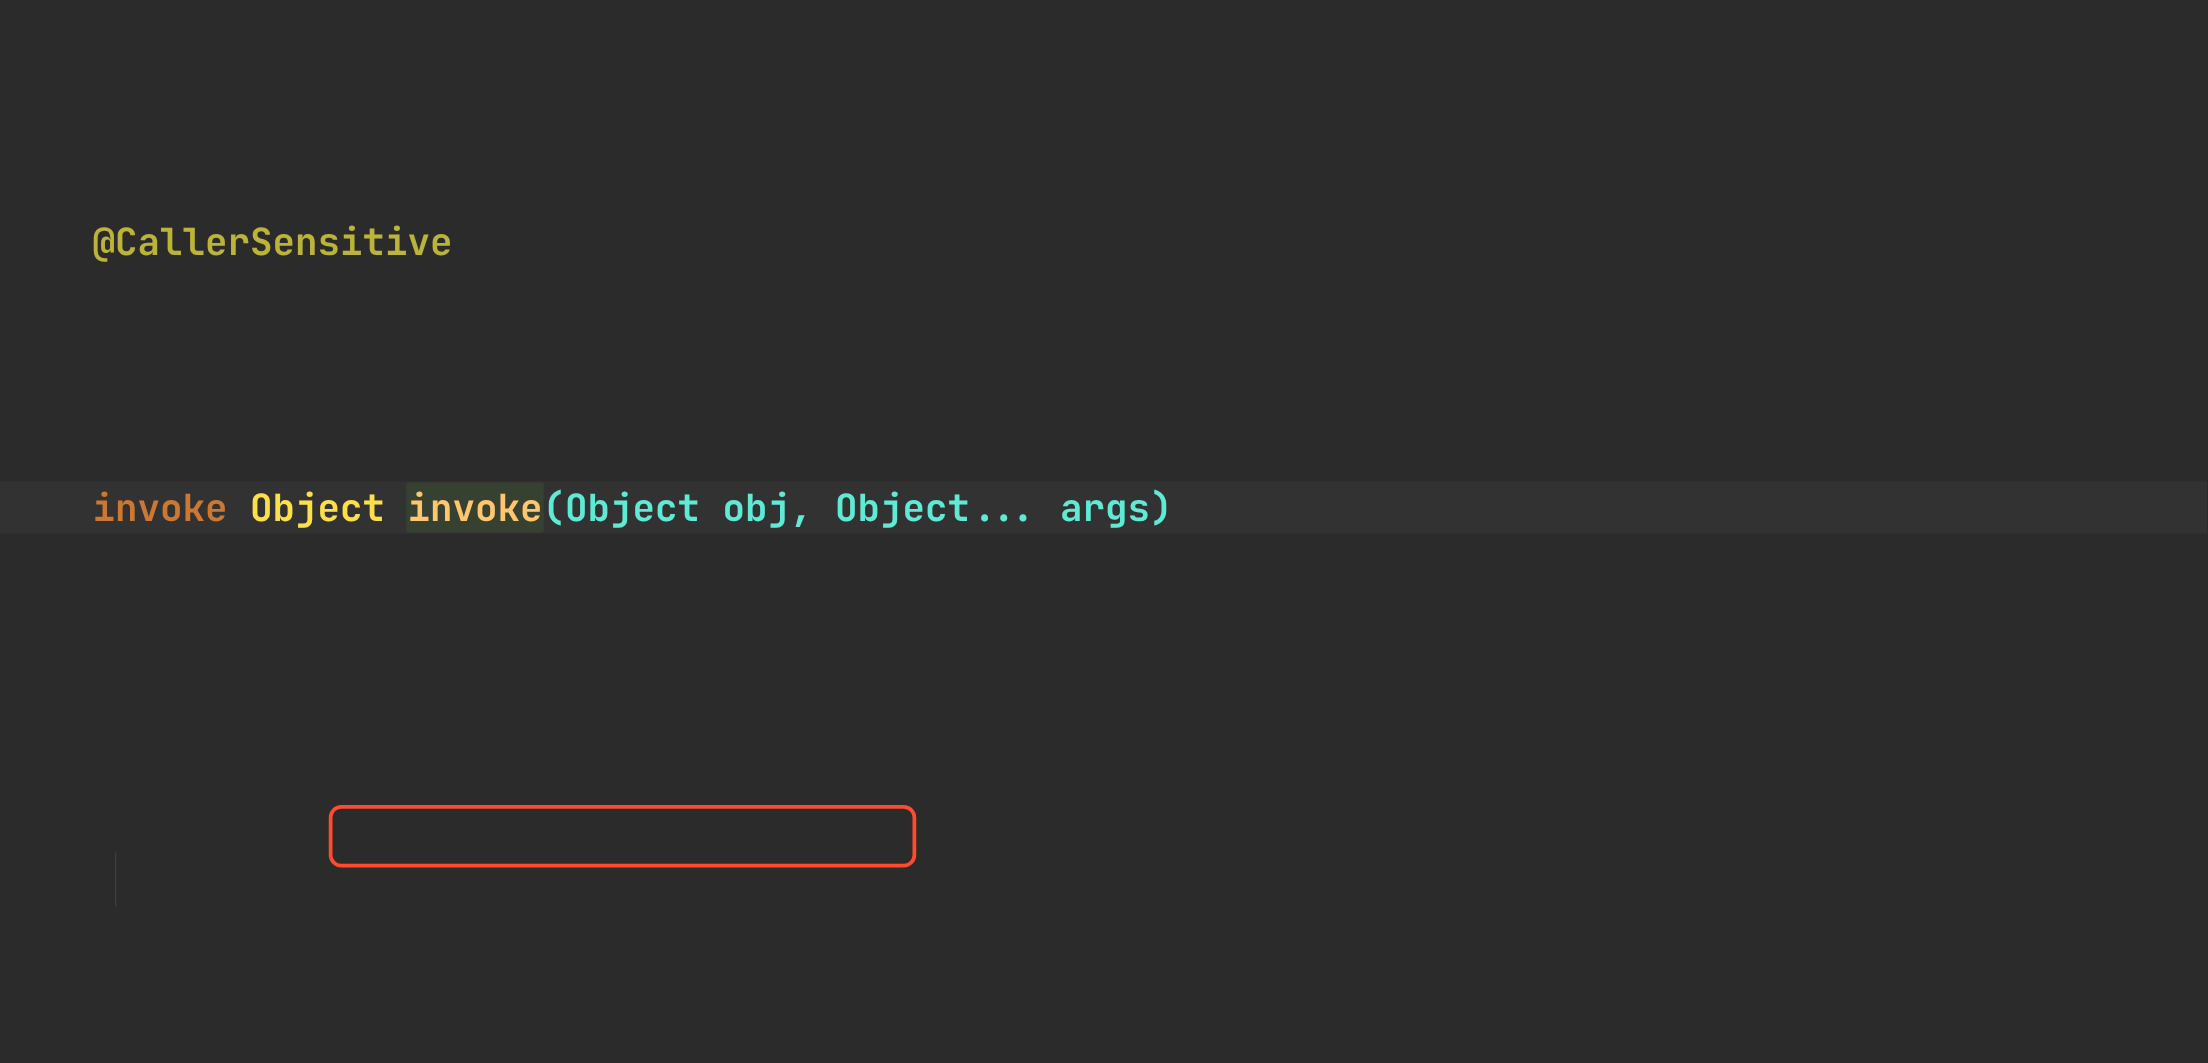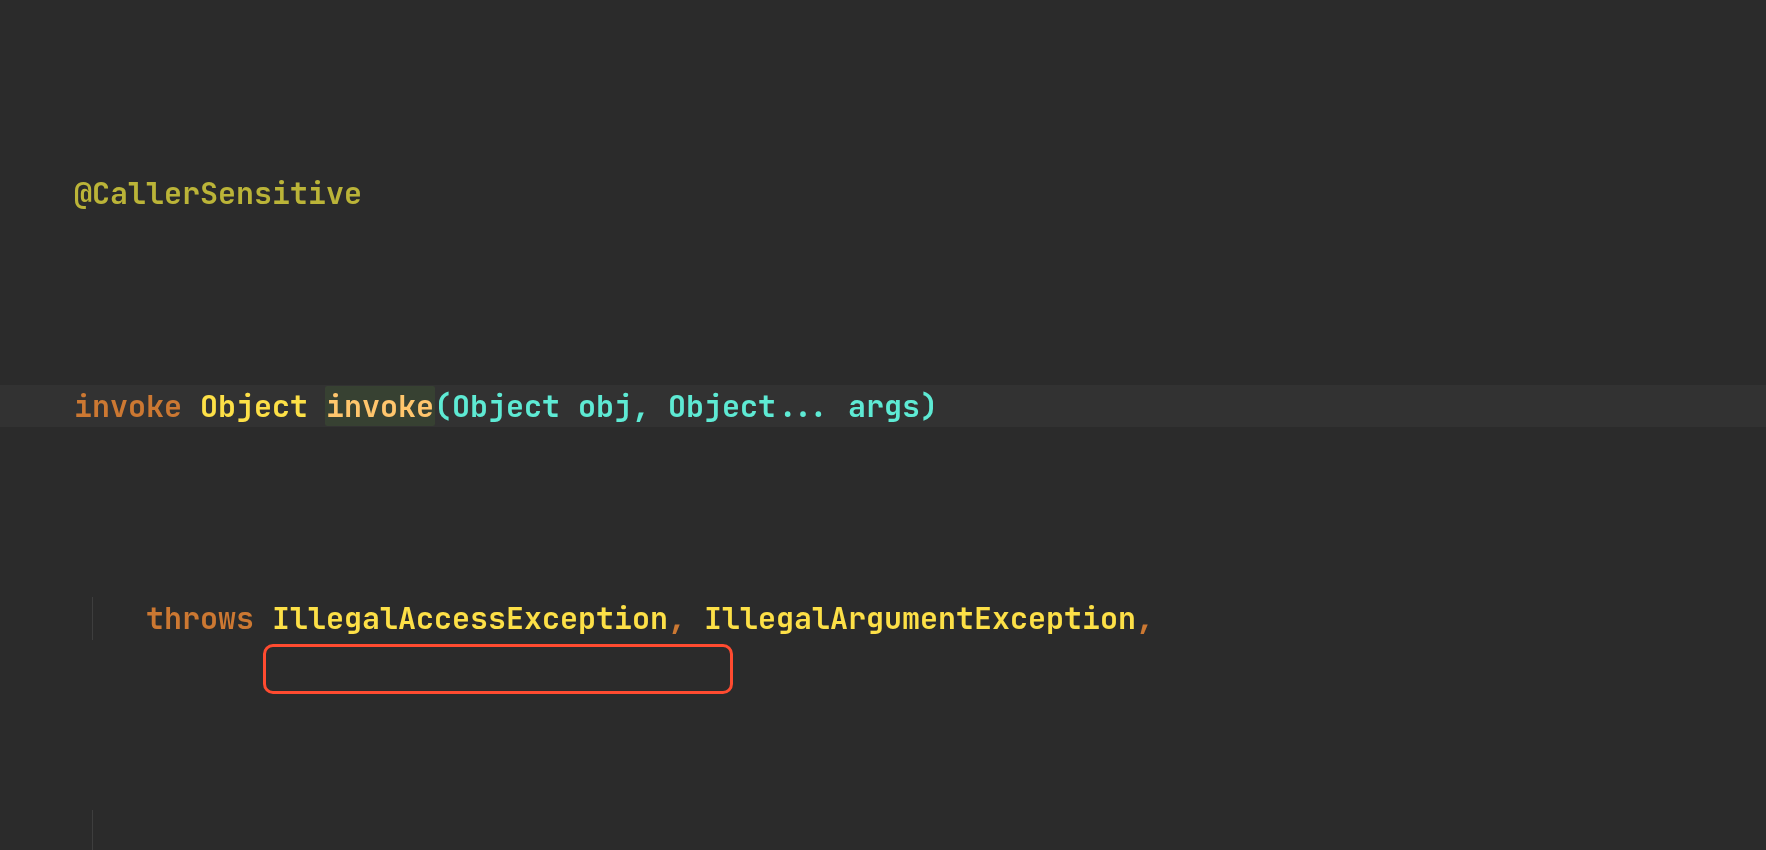--- a/index.html
+++ b/index.html
@@ -77,24 +77,20 @@
     <span class="code">   <span class="tk-ann">@CallerSensitive</span></span>
   </div>
 
   
   <div class="line hl">
     <span class="gutter"></span>
     <span class="code">   <span class="tk-kw">invoke</span> <span class="tk-plain">Object</span> <span class="tk-mdecl methodname-hl">invoke</span><span class="tk-par">(Object obj, Object... args)</span></span>
   </div>
 
   
-  <div class="line">
-    <span class="gutter"></span>
-    <span class="code"><span class="ig" style="left:72px"></span>       <span class="tk-kw">throws</span> <span class="tk-plain">IllegalAccessException</span><span class="tk-kw">,</span> <span class="tk-plain">IllegalArgumentException</span><span class="tk-kw">,</span></span>
-  </div>
 
   
   <div class="line">
     <span class="gutter"></span>
     <span class="code"><span class="ig" style="left:72px"></span>          </span>
   </div>
 
   
   
 

